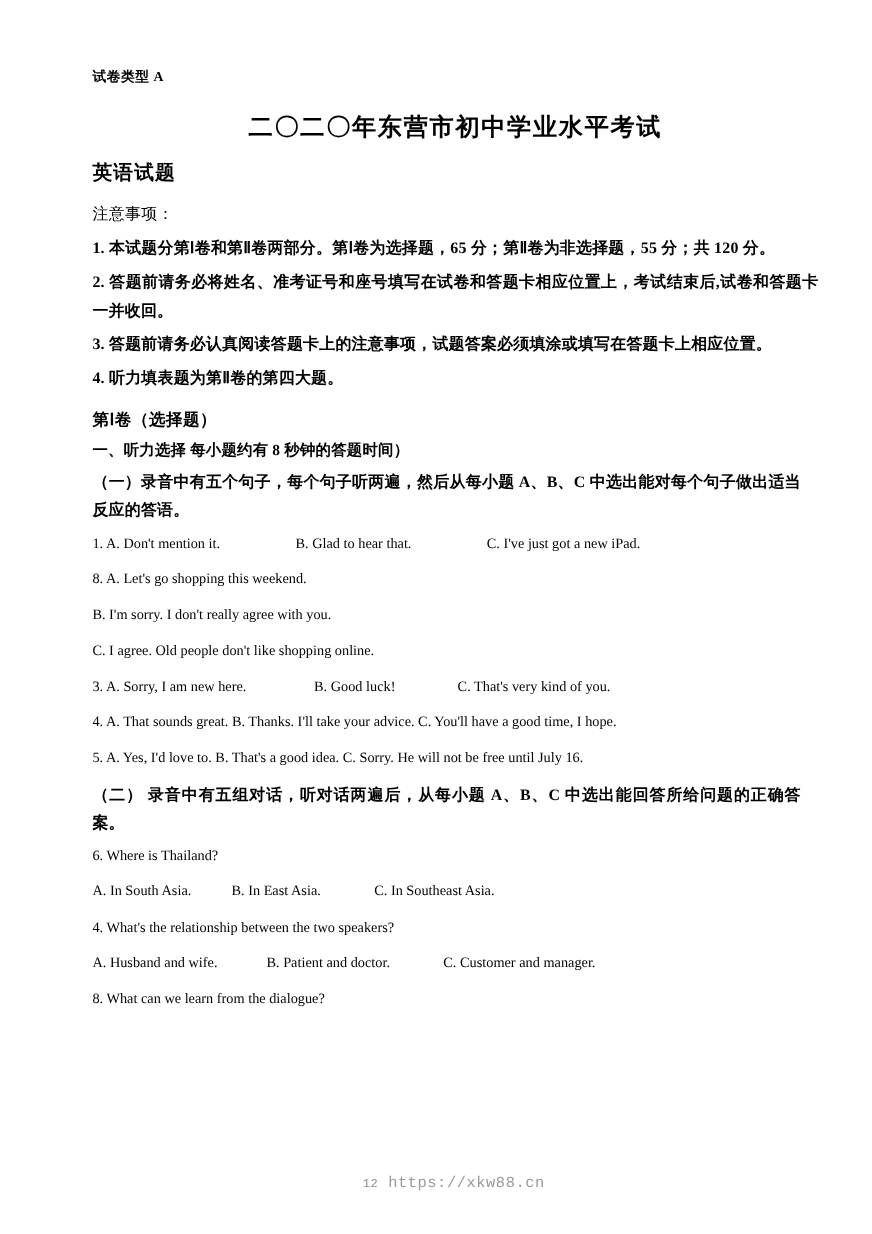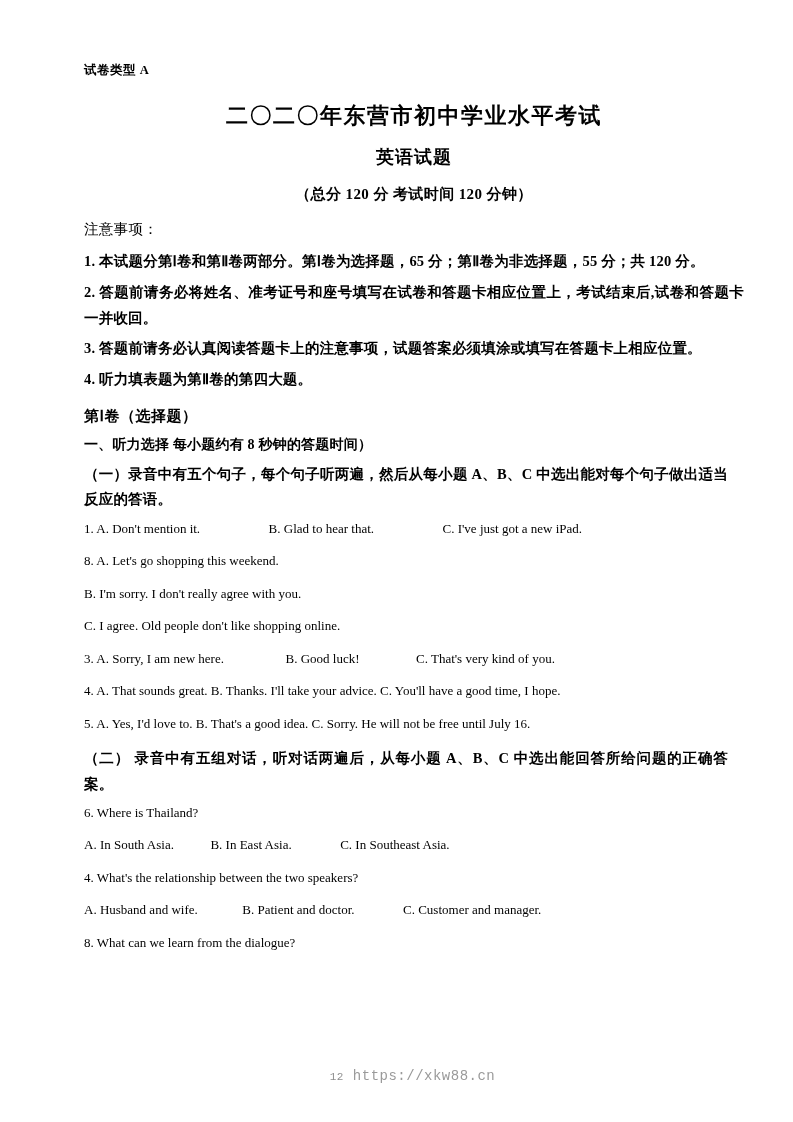--- a/index.html
+++ b/index.html
@@ -39,21 +39,20 @@
 
   .main-title {
     text-align: center;
     font-size: 22px;
     font-weight: bold;
     letter-spacing: 1.5px;
     margin: 0 0 14px 0;
     font-family: "Liberation Serif", serif;
   }
   .sub-title {
-    text-align: center;
     font-size: 18px;
     font-weight: bold;
     letter-spacing: 1px;
     margin: 0 0 16px 0;
   }
   .score-line {
     text-align: center;
     font-size: 15px;
     font-weight: bold;
     margin: 0 0 16px 0;
@@ -129,21 +128,20 @@
 </head>
 <body>
 
 <div class="page">
   <div class="content">
 
     <div class="doc-type">试卷类型 A</div>
 
     <div class="main-title">二〇二〇年东营市初中学业水平考试</div>
     <div class="sub-title">英语试题</div>
-    <div class="score-line">（总分 120 分 考试时间 120 分钟）</div>
 
     <div class="notice-head">注意事项：</div>
     <div class="notice-item">1. 本试题分第Ⅰ卷和第Ⅱ卷两部分。第Ⅰ卷为选择题，65 分；第Ⅱ卷为非选择题，55 分；共 120 分。</div>
     <div class="notice-item">2. 答题前请务必将姓名、准考证号和座号填写在试卷和答题卡相应位置上，考试结束后,试卷和答题卡一并收回。</div>
     <div class="notice-item">3. 答题前请务必认真阅读答题卡上的注意事项，试题答案必须填涂或填写在答题卡上相应位置。</div>
     <div class="notice-item">4. 听力填表题为第Ⅱ卷的第四大题。</div>
 
     <div class="section-center">第Ⅰ卷（选择题）</div>
 
     <div class="part-head">一、听力选择 每小题约有 8 秒钟的答题时间）</div>

